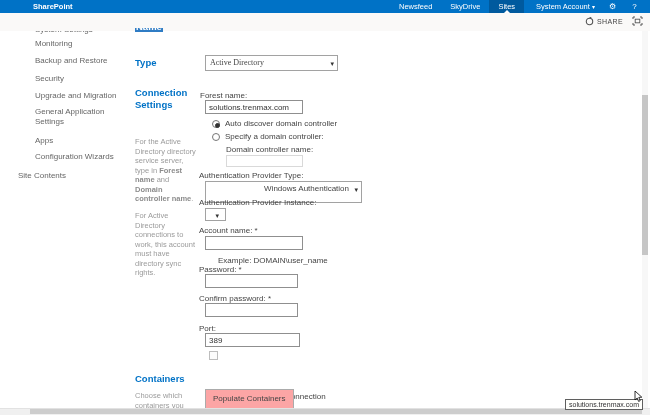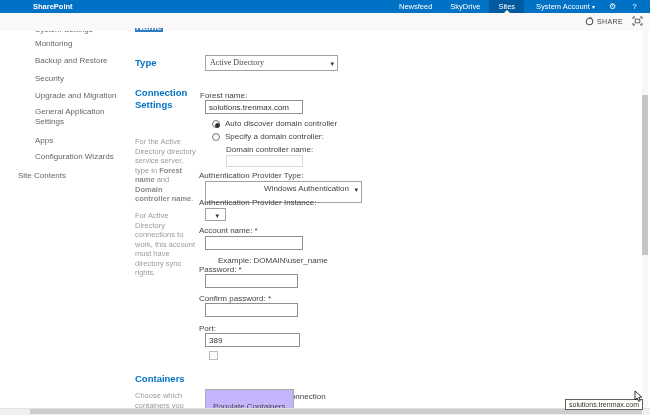--- a/index.html
+++ b/index.html
@@ -43,22 +43,22 @@
     color:#333; padding:0 3px; font-family:"Liberation Sans", sans-serif; height:14px; }
   .tbox.dim { border-color:#d9d9d9; height:12px; }
   .dd { position:absolute; border:1px solid #a2a2a2; background:#fff; font-size:8px; color:#444;
     padding:0 12px 0 4px; line-height:14px; cursor:pointer; }
   .dd .arrow { position:absolute; right:3px; top:0; font-size:7px; color:#333; line-height:14px; }
   .radio { position:absolute; width:8px; height:8px; border:1px solid #767676; border-radius:50%;
     background:#fff; cursor:pointer; }
   .radio.sel::after { content:""; position:absolute; left:1.5px; top:1.5px; width:3px; height:3px;
     border:1px solid #333; background:#333; border-radius:50%; }
   .cbx { position:absolute; width:9px; height:9px; border:1px solid #bdbdbd; background:#fcfcfc; cursor:pointer; }
-  .btn { position:absolute; border:1px solid #ababab; background:#c4b5fd; font-size:8px; color:#444;
-    text-align:center; line-height:17px; height:23px; padding:8px 7px; cursor:pointer; }
+  .btn { position:absolute; border:1px solid #ababab; background:#fca5a5; font-size:8px; color:#444;
+    text-align:center; line-height:17px; height:23px; padding:0 7px; cursor:pointer; }
 
   
   .hscroll-track { position:absolute; left:0; top:408px; width:650px; height:7px;
     background:#f0f0f0; border-top:1px solid #e2e2e2; }
   .hscroll-thumb { position:absolute; left:30px; top:409px; width:612px; height:5px; background:#cdcdcd; }
   .vscroll-track { position:absolute; left:642px; top:31px; width:6px; height:377px; background:#f7f7f7; }
   .vscroll-thumb { position:absolute; left:642px; top:95px; width:6px; height:160px; background:#c6c6c6; }
 
   
   .tooltip { position:absolute; left:565px; top:399px; border:1px solid #5f5f5f; background:#fffffc;

